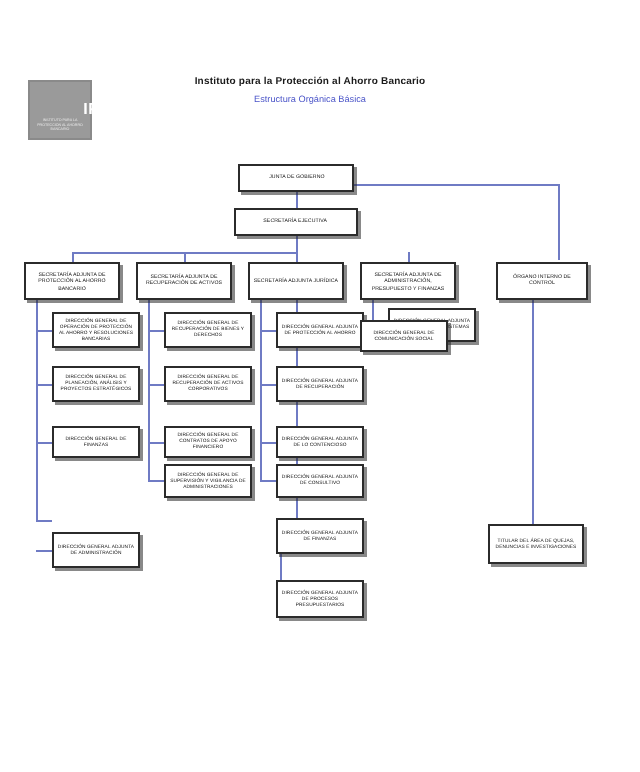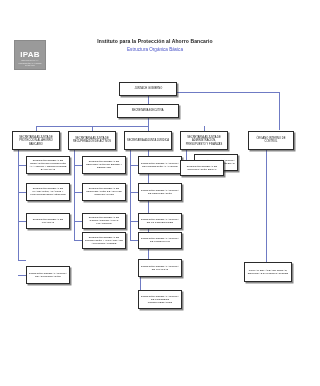--- a/index.html
+++ b/index.html
@@ -33,20 +33,21 @@
     align-items: center;
     justify-content: flex-end;
     padding-bottom: 2px;
   }
   #logo-mark {
     font-size: 8px;
     font-weight: bold;
     color: #ffffff;
     letter-spacing: 0.3px;
     line-height: 8px;
+    padding-left: 43px;
   }
   #logo-sub {
     font-size: 2px;
     color: #e8e8e8;
     line-height: 2.6px;
     text-align: center;
     transform: scale(0.9);
   }
   #title-block {
     position: absolute;

